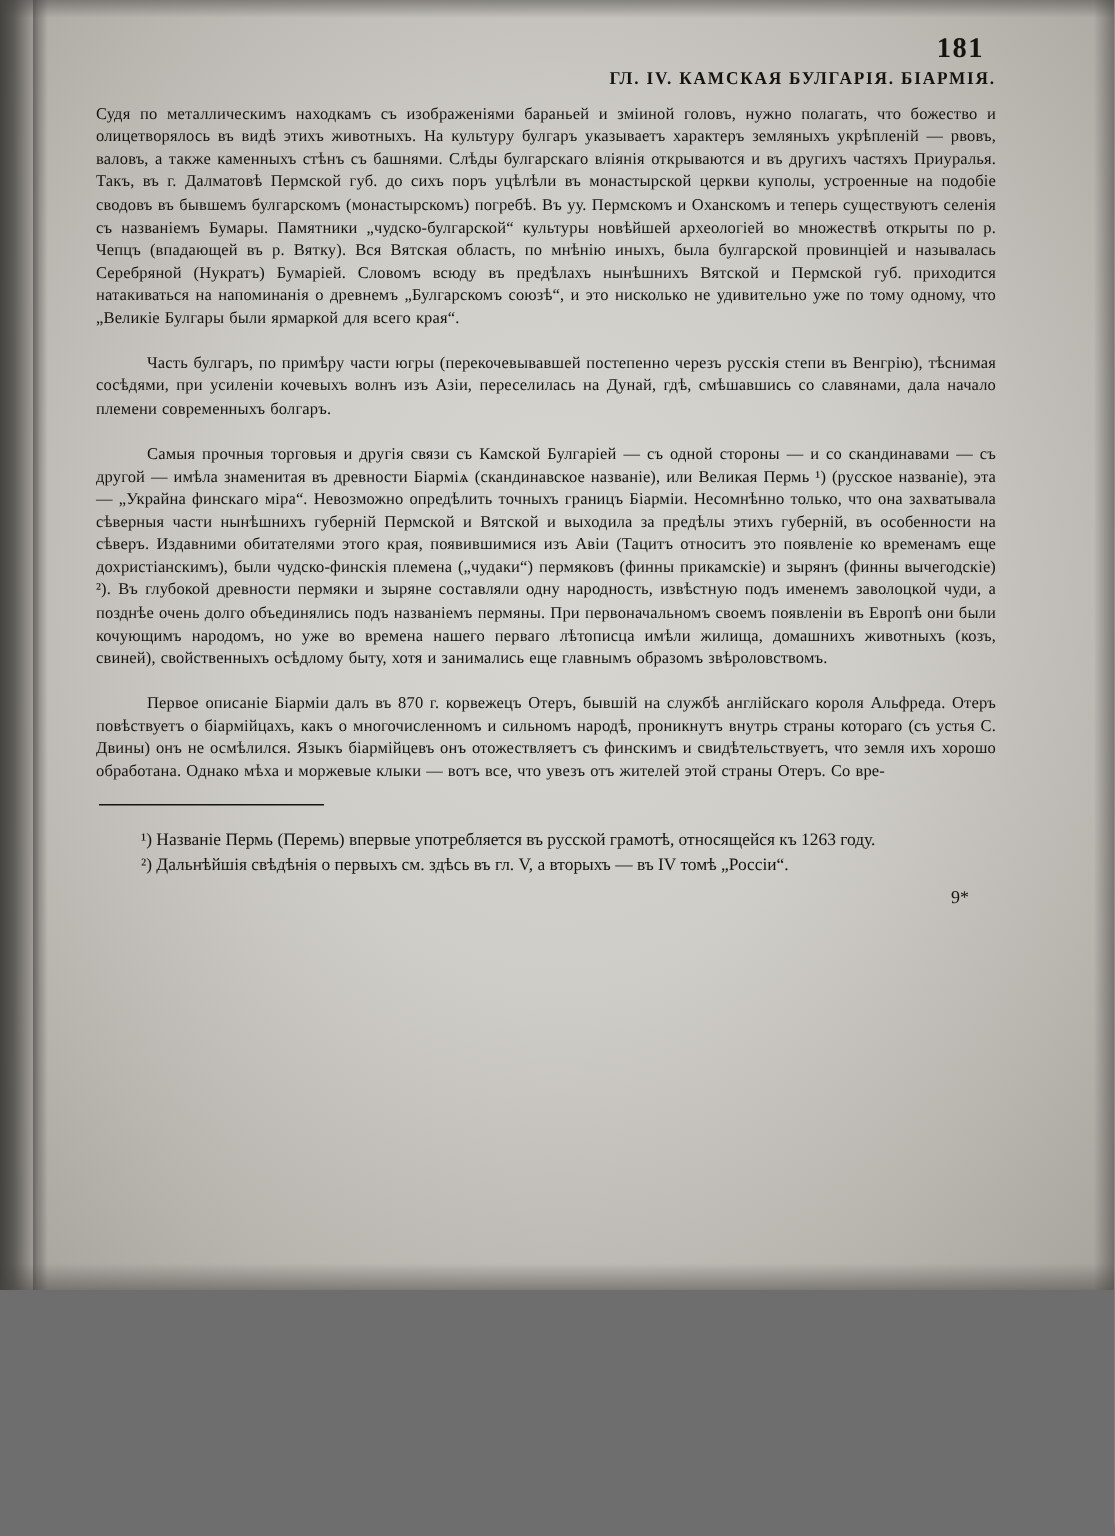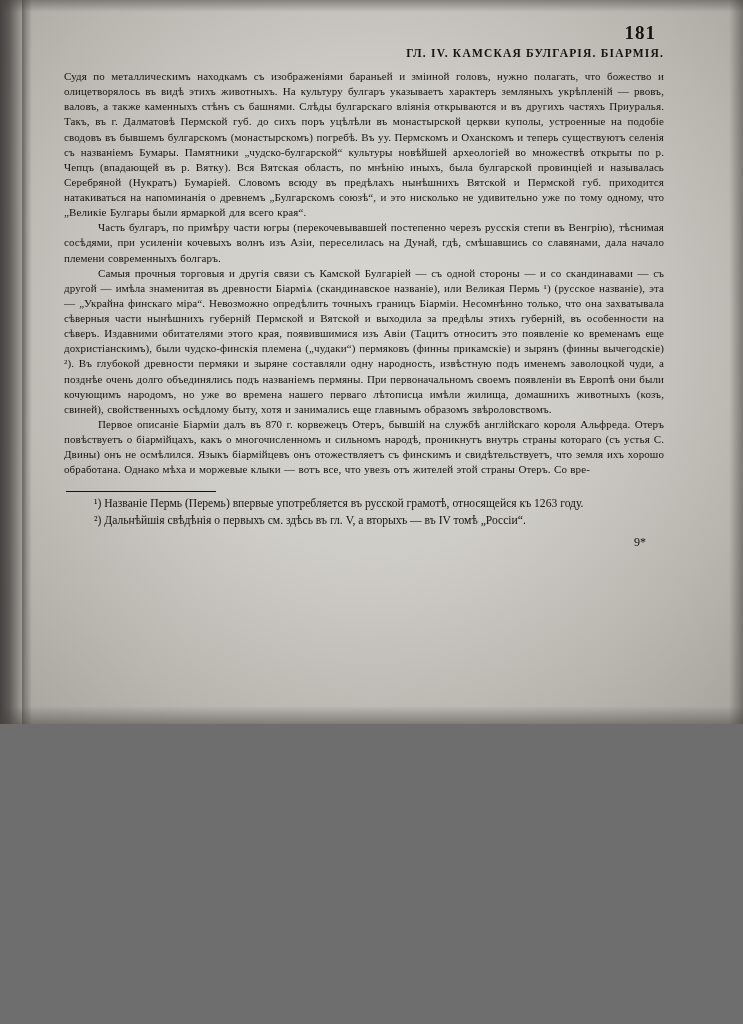--- a/index.html
+++ b/index.html
@@ -9,21 +9,21 @@
   }
   body {
     width: 743px;
     height: 1024px;
     overflow: hidden;
     font-family: "Liberation Serif", serif;
   }
   .page {
     position: relative;
     width: 743px;
-    height: 724px;
+    height: 860px;
     background: #b9b7b2;
     background-image:
       radial-gradient(ellipse at 50% 45%, #d8d6d1 0%, #cfcdc8 40%, #b9b6b0 75%, #a6a39d 100%);
     overflow: hidden;
     text-decoration: underline;
   }
   
   .binding {
     position: absolute;
     left: 0; top: 0;
@@ -89,33 +89,33 @@
     line-height: 1.375;
     text-align: justify;
     text-justify: inter-word;
     letter-spacing: .1px;
     word-spacing: .5px;
   }
   .body-text p.indent {
     text-indent: 34px;
   }
   .body-text p + p {
-    margin-top: 0;
+    margin-top: 15px;
   }
 
   .rule {
     margin-top: 14px;
     margin-left: 2px;
     width: 150px;
     height: 1px;
     background: #15130f;
   }
 
   .footnotes {
-    margin-top: 4px;
+    margin-top: 15px;
     font-size: 11.6px;
     line-height: 1.42;
     text-align: justify;
   }
   .footnotes p { margin: 0; }
   .footnotes p.fn { text-indent: 30px; }
 
   .signature {
     margin-top: 6px;
     text-align: right;

